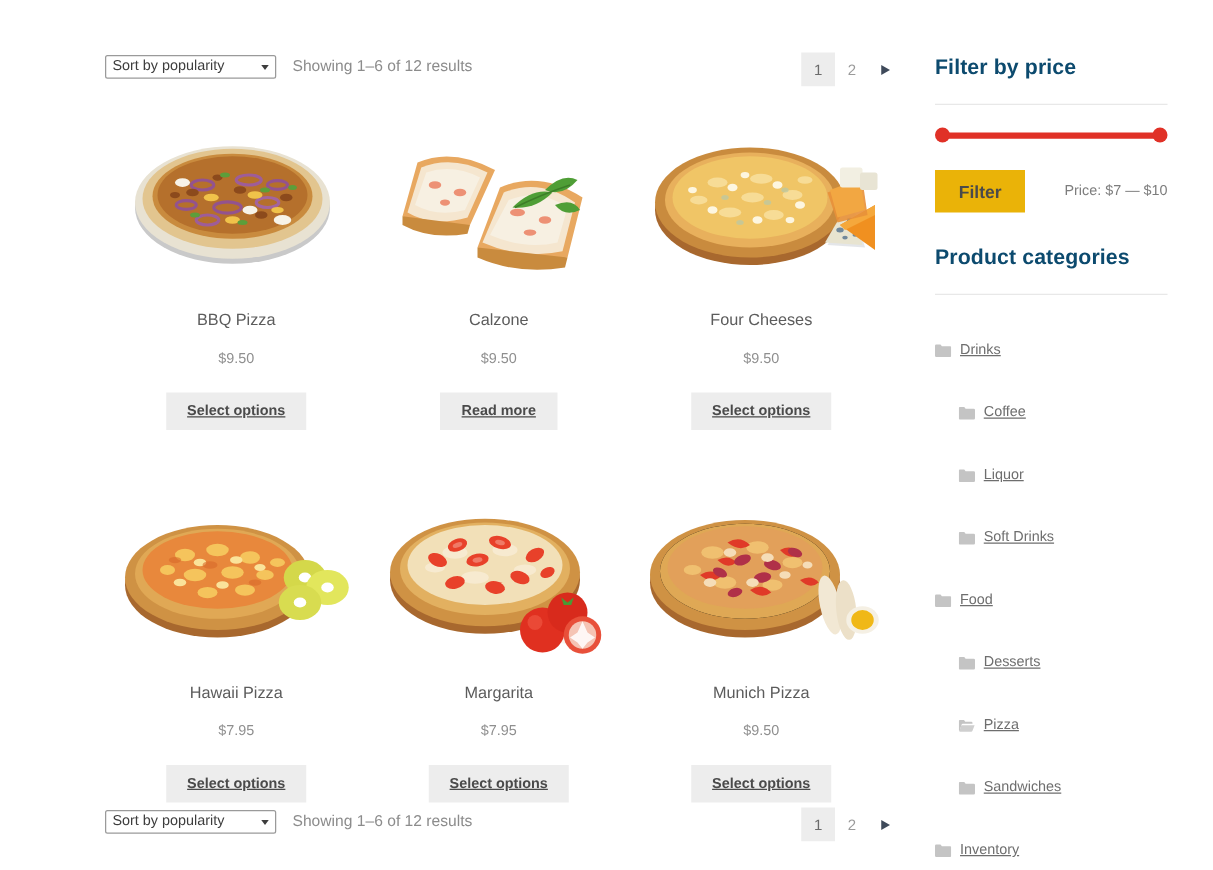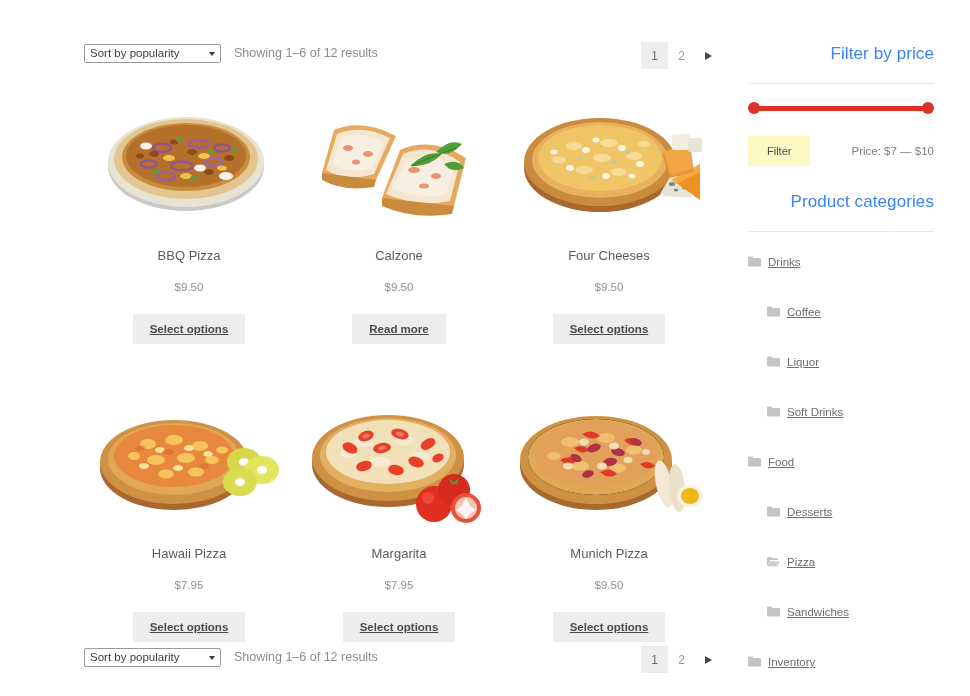--- a/index.html
+++ b/index.html
@@ -136,25 +136,24 @@
     text-align: center;
     cursor: pointer;
     font-family: "Liberation Sans", sans-serif;
     text-decoration: underline;
   }
 
   
   .widget { margin-bottom: 26px; }
   .widget-title {
     font-size: 17px;
-    font-weight: normal;
-    color: #3b82f6;
+    font-weight: bold;
+    color: #0c4a6e;
     margin: 0 0 19px 0;
     letter-spacing: 0.1px;
-    text-align: right;
   }
   .widget-rule {
     height: 1px;
     background: #e8e8e8;
     margin-bottom: 18px;
   }
 
   .price-slider {
     position: relative;
     height: 12px;
@@ -176,40 +175,40 @@
   }
   .slider-handle.left { left: 0; }
   .slider-handle.right { right: 0; }
 
   .price-row {
     display: flex;
     align-items: center;
     justify-content: space-between;
   }
   .filter-btn {
-    background: #fef9c3;
+    background: #eab308;
     color: #4a4a4a;
-    font-size: 11px;
-    font-weight: normal;
+    font-size: 14px;
+    font-weight: bold;
     border: none;
     padding: 9px 19px;
     cursor: pointer;
     font-family: "Liberation Sans", sans-serif;
   }
   .price-label {
     font-size: 11.5px;
     color: #7d7d7d;
     white-space: nowrap;
   }
 
   .cat-list { list-style: none; margin: 0; padding: 0; }
   .cat-item { margin-bottom: 0; }
   .cat-row {
     display: flex;
-    align-items: flex-start;
+    align-items: flex-end;
     height: 26px;
     margin-top: 24px;
   }
   .cat-row.child { padding-left: 19px; }
   .folder-icon {
     flex: 0 0 auto;
     width: 13px; height: 11px;
     margin-right: 7px;
   }
   .folder-icon svg { display: block; }

